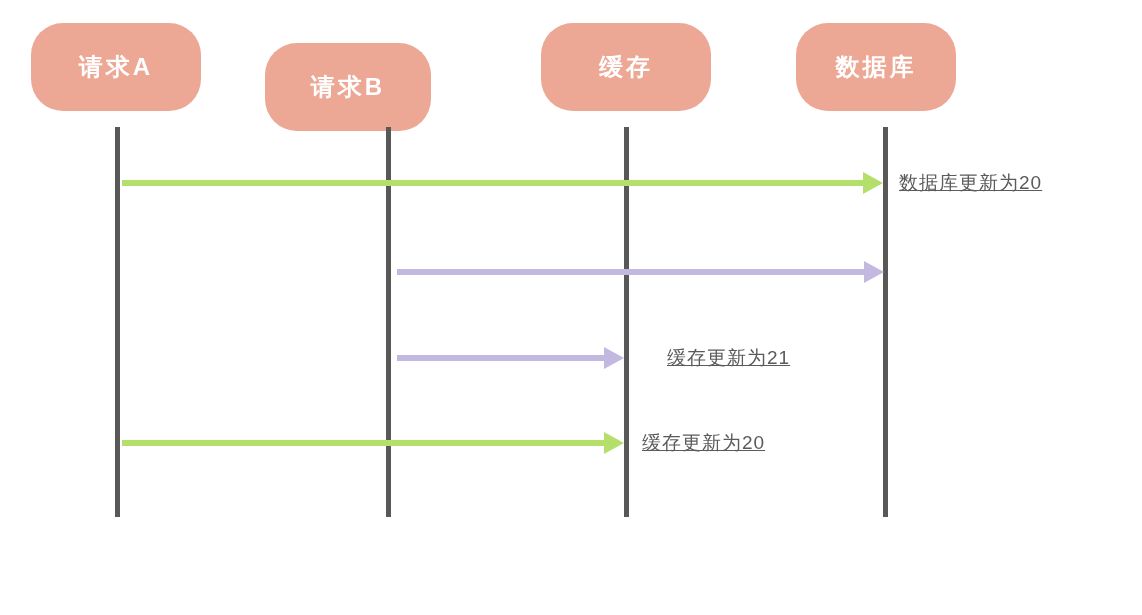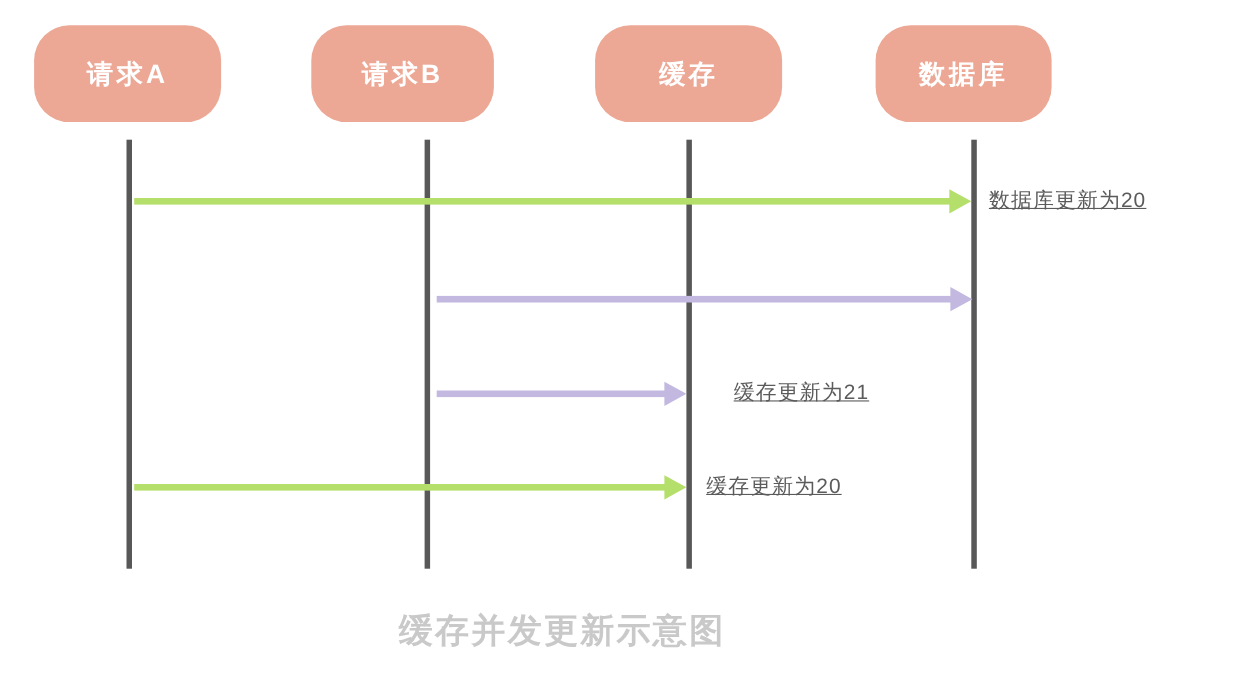--- a/index.html
+++ b/index.html
@@ -25,21 +25,21 @@
     background: var(--participant-fill, #ECA795);
     color: var(--participant-text, #ffffff);
     display: flex;
     align-items: center;
     justify-content: center;
     font-size: 24px;
     font-weight: bold;
     letter-spacing: 3px;
   }
   #participant-a { left: 31px;  width: 170px; }
-  #participant-b { left: 283px; width: 166px; }
+  #participant-b { left: 265px; width: 166px; margin-top: 20px; }
   #participant-c { left: 541px; width: 170px; }
   #participant-d { left: 796px; width: 160px; }
 
   
   .lifeline {
     position: absolute;
     top: 127px;
     height: 390px;
     width: 5px;
     background: var(--lifeline, #585858);
@@ -131,15 +131,14 @@
   </div>
   <div class="arrow green" id="msg-arrow-4">
     <div class="shaft"></div>
     <div class="head"></div>
   </div>
 
   <div class="msg-label" id="msg-label-1">数据库更新为20</div>
   <div class="msg-label" id="msg-label-3">缓存更新为21</div>
   <div class="msg-label" id="msg-label-4">缓存更新为20</div>
 
-  <div class="caption">缓存并发更新示意图</div>
 
 </div>
 
 </body></html>

